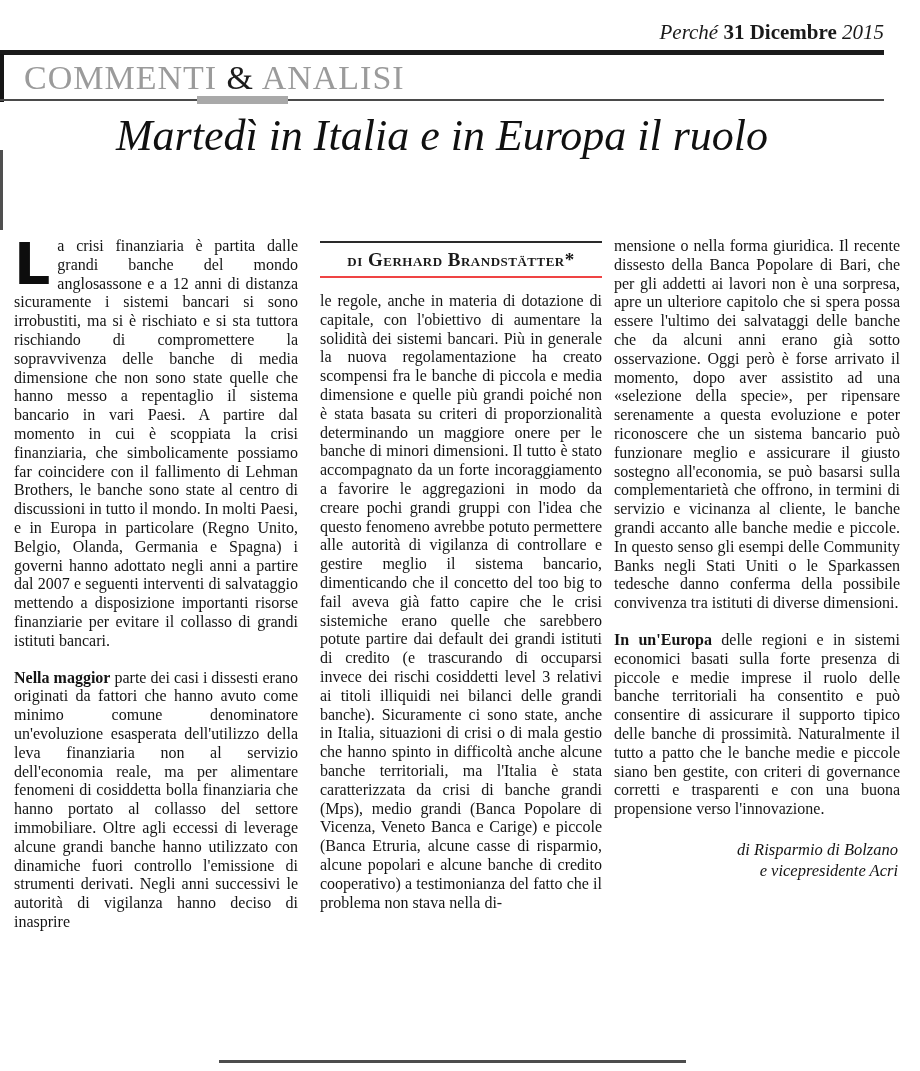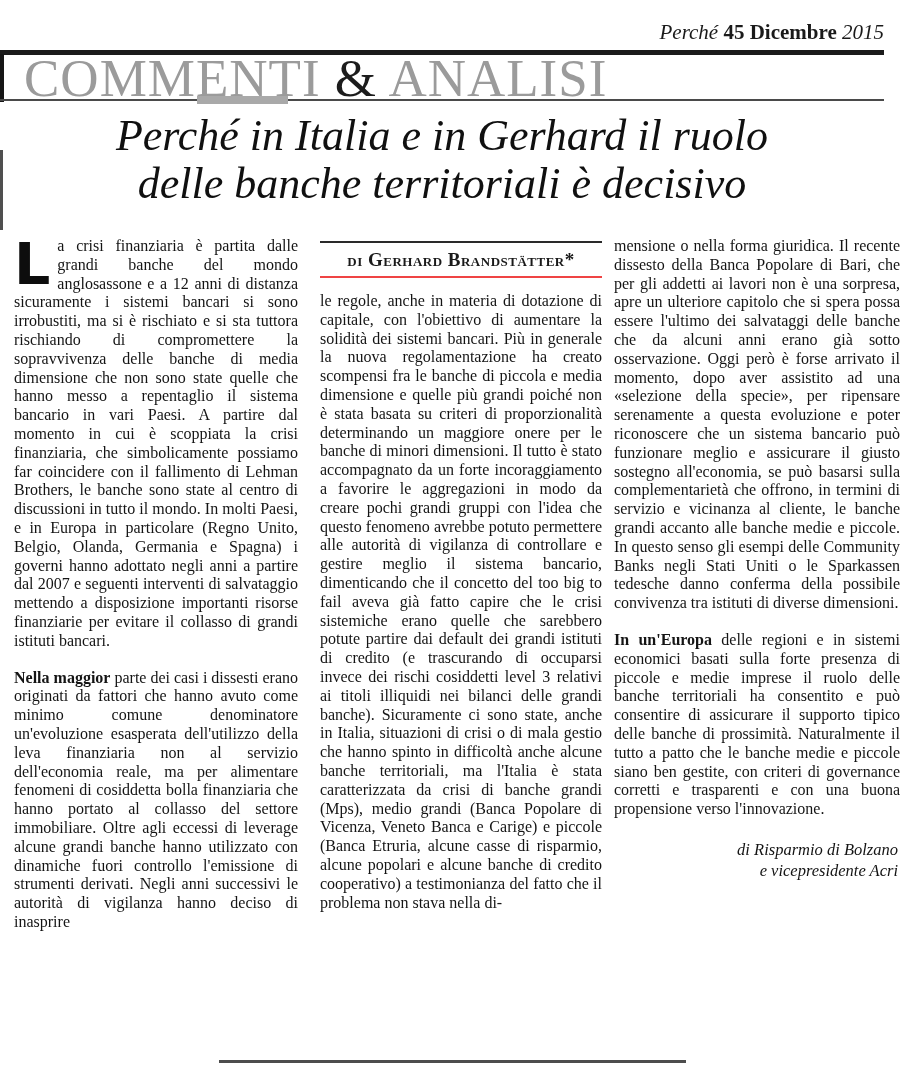--- a/index.html
+++ b/index.html
@@ -24,21 +24,21 @@
   .dateline .bd { font-weight: bold; font-style: normal; }
   .rule-thick {
     position: absolute;
     top: 50px; left: 0;
     width: 884px; height: 5px;
     background: #1b1b1b;
   }
   .section-title {
     position: absolute;
     top: 56px; left: 24px;
-    font-size: 53px;
+    font-size: 34px;
     line-height: 44px;
     color: #9b9b9b;
     letter-spacing: 1px;
     white-space: nowrap;
   }
   .section-title .amp { color: #1c1c1c; }
   .rule-thin {
     position: absolute;
     top: 99px; left: 0;
     width: 884px; height: 2px;
@@ -124,34 +124,33 @@
     top: 1060px; left: 219px;
     width: 467px; height: 3px;
     background: #4d4d4d;
   }
 </style>
 </head>
 <body>
 
 <div class="page">
 
-  <div class="dateline"><span class="it">Perché</span><span class="bd"> 45 Dicembre </span><span class="it">2015</span></div>
+  <div class="dateline"><span class="it">Perché</span><span class="bd"> 31 Dicembre </span><span class="it">2015</span></div>
 
   <div class="rule-thick"></div>
   <div class="edge-bar-1"></div>
   <div class="edge-bar-2"></div>
 
   <div class="section-title"><span>COMMENTI</span><span class="amp"> &amp; </span><span>ANALISI</span></div>
 
   <div class="rule-thin"></div>
   <div class="rule-gray-seg"></div>
 
   <div class="headline">
-    <div>Perché in Italia e in Gerhard il ruolo</div>
-    <div>delle banche territoriali è decisivo</div>
+    <div>Martedì in Italia e in Europa il ruolo</div>
   </div>
 
   <div class="col col-1">
     <p><span class="dropcap">L</span><span>a crisi finanziaria è partita dalle grandi banche del mondo anglosassone e a 12 anni di distanza sicuramente i sistemi bancari si sono irrobustiti, ma si è rischiato e si sta tuttora rischiando di compromettere la sopravvivenza delle banche di media dimensione che non sono state quelle che hanno messo a repentaglio il sistema bancario in vari Paesi. A partire dal momento in cui è scoppiata la crisi finanziaria, che simbolicamente possiamo far coincidere con il fallimento di Lehman Brothers, le banche sono state al centro di discussioni in tutto il mondo. In molti Paesi, e in Europa in particolare (Regno Unito, Belgio, Olanda, Germania e Spagna) i governi hanno adottato negli anni a partire dal 2007 e seguenti interventi di salvataggio mettendo a disposizione importanti risorse finanziarie per evitare il collasso di grandi istituti bancari.</span></p>
     <p><b>Nella maggior</b><span> parte dei casi i dissesti erano originati da fattori che hanno avuto come minimo comune denominatore un'evoluzione esasperata dell'utilizzo della leva finanziaria non al servizio dell'economia reale, ma per alimentare fenomeni di cosiddetta bolla finanziaria che hanno portato al collasso del settore immobiliare. Oltre agli eccessi di leverage alcune grandi banche hanno utilizzato con dinamiche fuori controllo l'emissione di strumenti derivati. Negli anni successivi le autorità di vigilanza hanno deciso di inasprire</span></p>
   </div>
 
   <div class="col col-2">
     <div class="byline-box">di Gerhard Brandstätter*</div>
     <p><span>le regole, anche in materia di dotazione di capitale, con l'obiettivo di aumentare la solidità dei sistemi bancari. Più in generale la nuova regolamentazione ha creato scompensi fra le banche di piccola e media dimensione e quelle più grandi poiché non è stata basata su criteri di proporzionalità determinando un maggiore onere per le banche di minori dimensioni. Il tutto è stato accompagnato da un forte incoraggiamento a favorire le aggregazioni in modo da creare pochi grandi gruppi con l'idea che questo fenomeno avrebbe potuto permettere alle autorità di vigilanza di controllare e gestire meglio il sistema bancario, dimenticando che il concetto del too big to fail aveva già fatto capire che le crisi sistemiche erano quelle che sarebbero potute partire dai default dei grandi istituti di credito (e trascurando di occuparsi invece dei rischi cosiddetti level 3 relativi ai titoli illiquidi nei bilanci delle grandi banche). Sicuramente ci sono state, anche in Italia, situazioni di crisi o di mala gestio che hanno spinto in difficoltà anche alcune banche territoriali, ma l'Italia è stata caratterizzata da crisi di banche grandi (Mps), medio grandi (Banca Popolare di Vicenza, Veneto Banca e Carige) e piccole (Banca Etruria, alcune casse di risparmio, alcune popolari e alcune banche di credito cooperativo) a testimonianza del fatto che il problema non stava nella di-</span></p>

